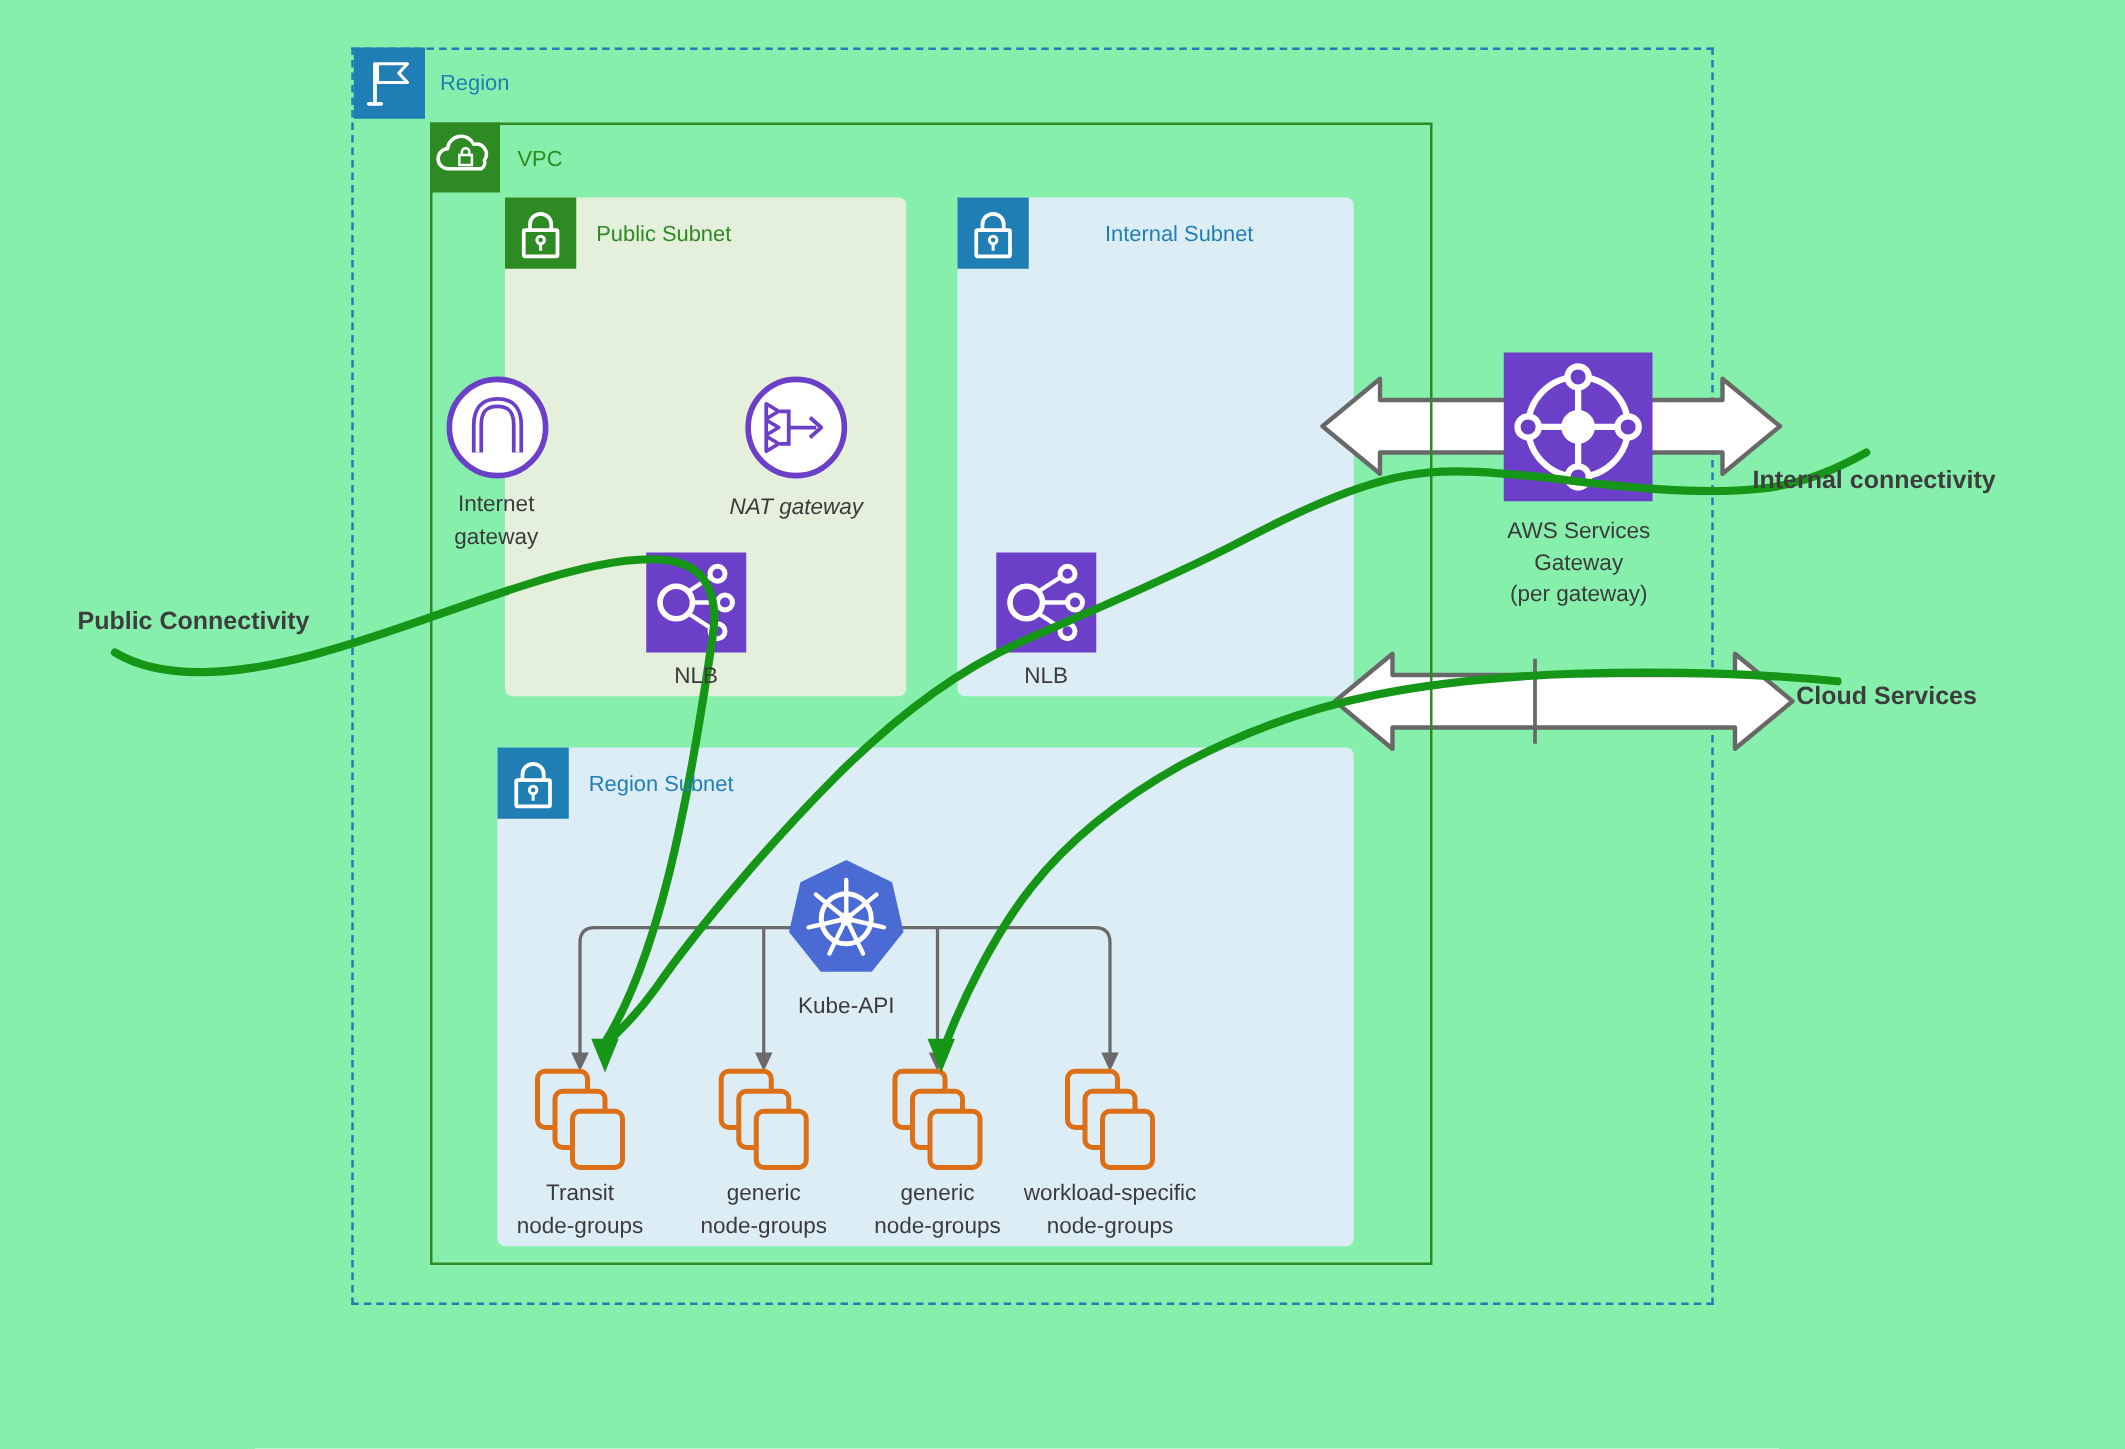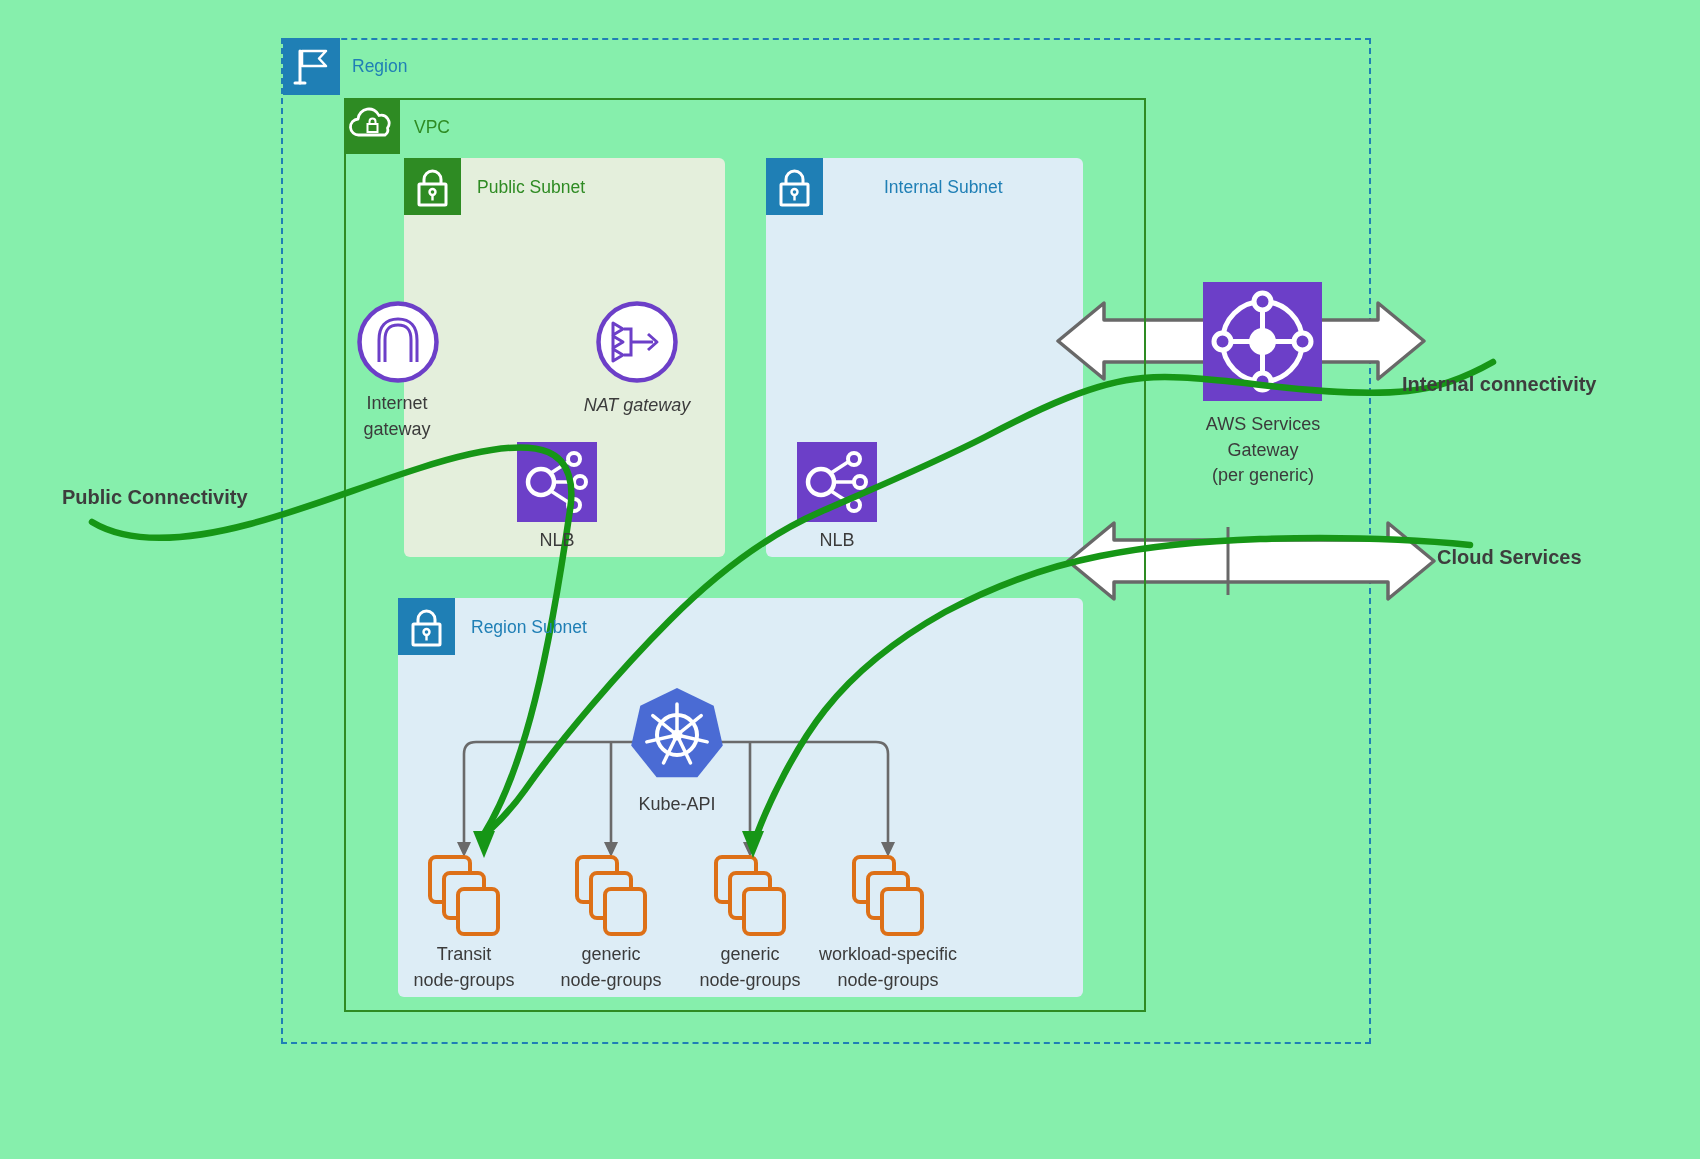--- a/index.html
+++ b/index.html
@@ -225,21 +225,21 @@
         <circle cx="59.5" cy="19.5" r="8.5"></circle>
         <circle cx="99.5" cy="59.5" r="8.5"></circle>
         <circle cx="59.5" cy="99.5" r="8.5"></circle>
         <circle cx="19.5" cy="59.5" r="8.5"></circle>
       </g>
     </svg>
   </div>
   <div class="abs lbl" style="left:1163px;top:412px;line-height:25.5px;">
     <div>AWS Services</div>
     <div>Gateway</div>
-    <div>(per generic)</div>
+    <div>(per gateway)</div>
   </div>
 
 
   <svg class="layer" width="1700" height="1159" style="z-index:6;">
     <g fill="none" stroke="#169616" stroke-width="6.5" stroke-linecap="round">
       <path d="M92 522 C130 545 190 540 250 524 C310 508 360 487 420 468 C470 452 522 441 548 452 C570 461 574 486 570 510 C562 565 550 640 535 700 C522 752 505 800 484 834"></path>
       <path d="M1493 362 C1470 375 1440 388 1408 391 C1360 396 1300 390 1245 383 C1190 377 1165 376 1143 378 C1095 382 1040 408 985 437 C930 465 870 490 820 512 C770 534 720 570 670 620 C620 670 560 740 525 790 C505 818 492 827 486 834"></path>
       <path d="M1470 545 C1400 538 1330 537 1260 539 C1200 541 1150 546 1100 556 C1040 568 990 588 945 612 C895 640 855 672 825 710 C795 748 770 800 757 834"></path>
     </g>
     <polygon points="473,831 495,831 484,858" fill="#169616"></polygon>

